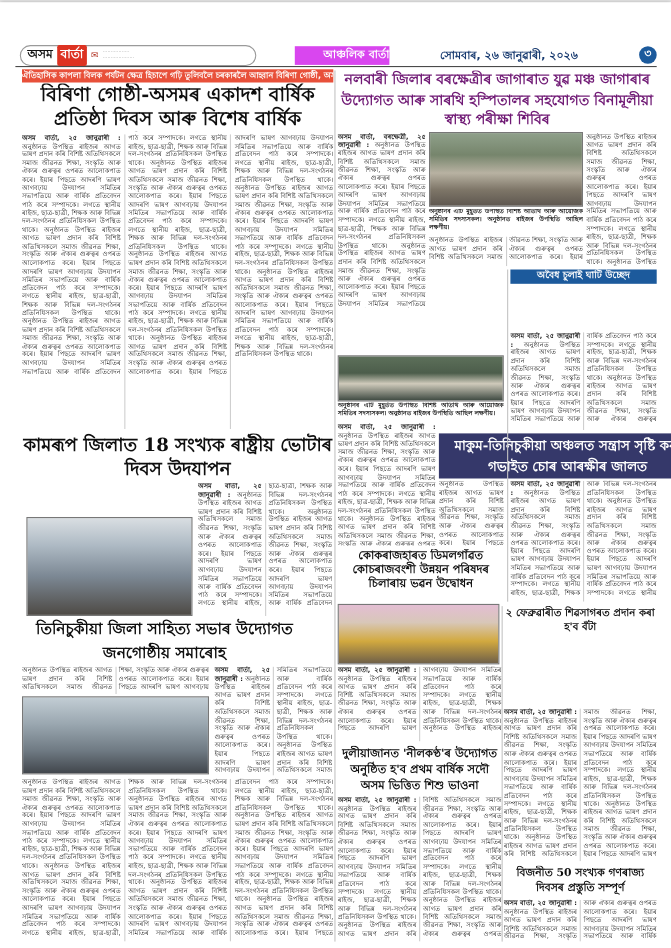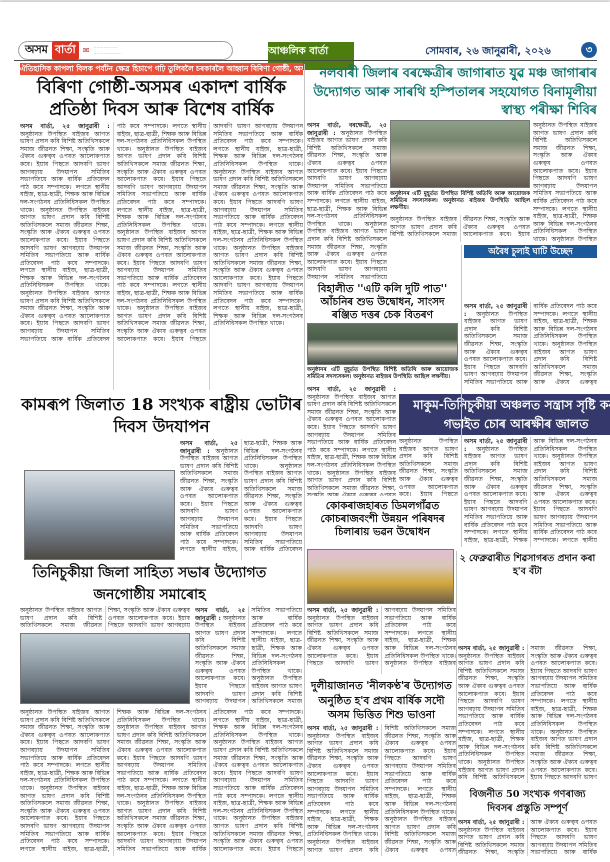--- a/index.html
+++ b/index.html
@@ -7,34 +7,34 @@
         font-family:"DejaVu Sans",sans-serif;overflow:hidden;box-shadow:0 0 4px rgba(0,0,0,.25);}
   .abs{position:absolute;}
   
   .mast-pill{left:18px;top:39px;width:215px;height:19px;border:1px solid #9a9a9a;border-radius:10px;
              display:flex;align-items:center;gap:4px;padding:0 6px;box-sizing:border-box;background:#fff;}
   .logo-b{font-family:"DejaVu Serif",serif;font-weight:bold;font-size:11px;color:#111;}
   .logo-r{font-family:"DejaVu Serif",serif;font-weight:bold;font-size:11px;color:#fff;background:#dd3322;
           padding:0 3px;border-radius:2px;}
   .mail{font-size:8px;color:#b03020;line-height:8px;}
   .contact{font-size:4.5px;line-height:5.5px;color:#8a8a8a;}
-  .section-box{left:268px;top:40px;width:86px;height:28px;background:#4d7c0f;color:#fff;
-               font-weight:bold;font-size:10px;text-align:left;line-height:17px;}
-  .dateline-top{left:400px;top:41px;width:176px;text-align:center;font-weight:bold;font-size:10px;color:#15386e;}
+  .section-box{left:268px;top:40px;width:86px;height:17px;background:#d946ef;color:#fff;
+               font-weight:bold;font-size:10px;text-align:right;line-height:17px;}
+  .dateline-top{left:400px;top:41px;width:176px;text-align:left;font-weight:bold;font-size:10px;color:#15386e;}
   .page-circle{left:581px;top:40px;width:16px;height:16px;border-radius:50%;background:#1c5a9c;color:#fff;
                font-weight:bold;font-size:10px;text-align:center;line-height:16px;}
   .header-rule{left:14px;top:58px;width:583px;height:0;border-top:1.6px solid #4a4a4a;}
   
   .kicker-red{left:20px;top:61px;width:283px;height:12px;background:#e8503a;color:#fff;font-size:7.3px;
               font-weight:bold;text-align:center;line-height:12px;white-space:nowrap;overflow:hidden;}
   .kicker-blue{left:464px;top:243px;width:133px;height:13px;background:#1c5a9c;color:#fff;font-size:8.5px;
                font-weight:bold;text-align:center;line-height:13px;overflow:hidden;}
   .hl{font-family:"DejaVu Serif",serif;font-weight:bold;text-align:center;color:#0e0e0e;overflow:hidden;}
   .hl-a{left:20px;top:74px;width:283px;height:44px;font-size:17.5px;line-height:22px;}
-  .hl-b{left:307px;top:62px;width:290px;height:55px;font-size:12.8px;line-height:18.5px;color:#0f766e;text-align:right;}
+  .hl-b{left:307px;top:62px;width:290px;height:55px;font-size:12.8px;line-height:18.5px;color:#701a75;}
   .hl-c{left:464px;top:257px;width:133px;height:41px;font-size:15px;line-height:20px;}
   .hl-d{left:307px;top:280px;width:151px;height:40px;font-size:10.4px;line-height:13.2px;}
   .hl-e{left:20px;top:392px;width:283px;height:43px;font-size:16.5px;line-height:21.5px;}
   .hl-f{left:399px;top:392px;width:234px;height:41px;font-size:12.2px;line-height:19px;background:#35386a;
         color:#fff;padding-top:2px;box-sizing:border-box;}
   .hl-g{left:307px;top:497px;width:151px;height:49px;font-size:10.4px;line-height:13.2px;}
   .hl-h{left:8px;top:560px;width:283px;height:43px;font-size:14px;line-height:21.5px;}
   .kicker-i{left:458px;top:549px;width:139px;height:27px;font-weight:bold;font-size:9.3px;line-height:13px;
             text-align:center;color:#111;overflow:hidden;}
   .hl-i{left:458px;top:577px;width:139px;height:64px;font-size:13.2px;line-height:21px;}
@@ -96,21 +96,20 @@
   <div class="abs cap" style="left:390px;top:188px;width:140px;height:23px;">অনুষ্ঠানৰ এটি মুহূৰ্তত উপস্থিত বিশিষ্ট অতিথি আৰু আয়োজক সমিতিৰ সদস্যসকল। অনুষ্ঠানত ৰাইজৰ উপস্থিতি আছিল লক্ষণীয়।</div>
   <div class="abs body" style="left:533px;top:119px;width:64px;height:121px;">অনুষ্ঠানত উপস্থিত ৰাইজৰ আগত ভাষণ প্ৰদান কৰি বিশিষ্ট অতিথিসকলে সমাজ জীৱনত শিক্ষা, সংস্কৃতি আৰু ঐক্যৰ গুৰুত্বৰ ওপৰত আলোকপাত কৰে। ইয়াৰ পিছতে আদৰণি ভাষণ আগবঢ়ায় উদযাপন সমিতিৰ সভাপতিয়ে আৰু বাৰ্ষিক প্ৰতিবেদন পাঠ কৰে সম্পাদকে। লগতে স্থানীয় ৰাইজ, ছাত্ৰ-ছাত্ৰী, শিক্ষক আৰু বিভিন্ন দল-সংগঠনৰ প্ৰতিনিধিসকল উপস্থিত থাকে। অনুষ্ঠানত উপস্থিত ৰাইজৰ আগত ভাষণ প্ৰদান কৰি বিশিষ্ট অতিথিসকলে সমাজ জীৱনত শিক্ষা, সংস্কৃতি আৰু ঐক্যৰ গুৰুত্বৰ ওপৰত আলোকপাত কৰে। ইয়াৰ পিছতে আদৰণি ভাষণ আগবঢ়ায় উদযাপন সমিতিৰ সভাপতিয়ে আৰু বাৰ্ষিক প্ৰতিবেদন পাঠ কৰে সম্পাদকে। লগতে স্থানীয় ৰাইজ, ছাত্ৰ-ছাত্ৰী, শিক্ষক আৰু বিভিন্ন দল-সংগঠনৰ প্ৰতিনিধিসকল উপস্থিত থাকে। অনুষ্ঠানত উপস্থিত ৰাইজৰ আগত ভাষণ প্ৰদান কৰি বিশিষ্ট অতিথিসকলে সমাজ জীৱনত শিক্ষা, সংস্কৃতি আৰু ঐক্যৰ গুৰুত্বৰ ওপৰত আলোকপাত কৰে। ইয়াৰ পিছতে আদৰণি ভাষণ আগবঢ়ায় উদযাপন সমিতিৰ সভাপতিয়ে আৰু বাৰ্ষিক প্ৰতিবেদন পাঠ কৰে সম্পাদকে। লগতে স্থানীয় ৰাইজ, ছাত্ৰ-ছাত্ৰী, শিক্ষক আৰু বিভিন্ন দল-সংগঠনৰ প্ৰতিনিধিসকল উপস্থিত থাকে। অনুষ্ঠানত উপস্থিত ৰাইজৰ আগত ভাষণ প্ৰদান কৰি বিশিষ্ট অতিথিসকলে সমাজ জীৱনত শিক্ষা, সংস্কৃতি আৰু ঐক্যৰ গুৰুত্বৰ ওপৰত আলোকপাত কৰে। ইয়াৰ পিছতে আদৰণি ভাষণ আগবঢ়ায় উদযাপন সমিতিৰ সভাপতিয়ে আৰু বাৰ্ষিক প্ৰতিবেদন পাঠ কৰে সম্পাদকে। লগতে স্থানীয় ৰাইজ, ছাত্ৰ-ছাত্ৰী, শিক্ষক আৰু বিভিন্ন দল-সংগঠনৰ প্ৰতিনিধিসকল উপস্থিত থাকে। অনুষ্ঠানত উপস্থিত ৰাইজৰ আগত ভাষণ প্ৰদান কৰি বিশিষ্ট অতিথিসকলে সমাজ জীৱনত শিক্ষা, সংস্কৃতি আৰু ঐক্যৰ গুৰুত্বৰ ওপৰত আলোকপাত কৰে। ইয়াৰ পিছতে আদৰণি ভাষণ আগবঢ়ায় উদযাপন সমিতিৰ সভাপতিয়ে আৰু বাৰ্ষিক প্ৰতিবেদন পাঠ কৰে সম্পাদকে। লগতে স্থানীয় ৰাইজ, ছাত্ৰ-ছাত্ৰী, শিক্ষক আৰু বিভিন্ন দল-সংগঠনৰ প্ৰতিনিধিসকল উপস্থিত থাকে। অনুষ্ঠানত উপস্থিত ৰাইজৰ আগত ভাষণ প্ৰদান কৰি বিশিষ্ট অতিথিসকলে সমাজ জীৱনত শিক্ষা, সংস্কৃতি আৰু ঐক্যৰ গুৰুত্বৰ ওপৰত আলোকপাত কৰে। ইয়াৰ পিছতে আদৰণি ভাষণ আগবঢ়ায় উদযাপন সমিতিৰ সভাপতিয়ে আৰু বাৰ্ষিক প্ৰতিবেদন পাঠ কৰে সম্পাদকে। লগতে স্থানীয় ৰাইজ, ছাত্ৰ-ছাত্ৰী, শিক্ষক আৰু বিভিন্ন দল-সংগঠনৰ প্ৰতিনিধিসকল উপস্থিত থাকে। অনুষ্ঠানত উপস্থিত ৰাইজৰ আগত ভাষণ প্ৰদান কৰি বিশিষ্ট অতিথিসকলে সমাজ জীৱনত শিক্ষা, সংস্কৃতি আৰু ঐক্যৰ গুৰুত্বৰ ওপৰত আলোকপাত কৰে। ইয়াৰ পিছতে আদৰণি ভাষণ আগবঢ়ায় উদযাপন সমিতিৰ সভাপতিয়ে আৰু বাৰ্ষিক প্ৰতিবেদন পাঠ কৰে সম্পাদকে। লগতে স্থানীয় ৰাইজ, ছাত্ৰ-ছাত্ৰী, শিক্ষক আৰু বিভিন্ন দল-সংগঠনৰ প্ৰতিনিধিসকল উপস্থিত থাকে। অনুষ্ঠানত উপস্থিত ৰাইজৰ আগত ভাষণ প্ৰদান কৰি বিশিষ্ট অতিথিসকলে সমাজ জীৱনত শিক্ষা, সংস্কৃতি আৰু ঐক্যৰ গুৰুত্বৰ ওপৰত আলোকপাত কৰে। ইয়াৰ পিছতে আদৰণি ভাষণ আগবঢ়ায় উদযাপন সমিতিৰ সভাপতিয়ে আৰু বাৰ্ষিক প্ৰতিবেদন পাঠ কৰে সম্পাদকে। লগতে স্থানীয় ৰাইজ, ছাত্ৰ-ছাত্ৰী, শিক্ষক আৰু বিভিন্ন দল-সংগঠনৰ প্ৰতিনিধিসকল উপস্থিত থাকে।</div>
   <div class="abs body cols2" style="left:390px;top:213px;width:140px;height:27px;">অনুষ্ঠানত উপস্থিত ৰাইজৰ আগত ভাষণ প্ৰদান কৰি বিশিষ্ট অতিথিসকলে সমাজ জীৱনত শিক্ষা, সংস্কৃতি আৰু ঐক্যৰ গুৰুত্বৰ ওপৰত আলোকপাত কৰে। ইয়াৰ পিছতে আদৰণি ভাষণ আগবঢ়ায় উদযাপন সমিতিৰ সভাপতিয়ে আৰু বাৰ্ষিক প্ৰতিবেদন পাঠ কৰে সম্পাদকে। লগতে স্থানীয় ৰাইজ, ছাত্ৰ-ছাত্ৰী, শিক্ষক আৰু বিভিন্ন দল-সংগঠনৰ প্ৰতিনিধিসকল উপস্থিত থাকে। অনুষ্ঠানত উপস্থিত ৰাইজৰ আগত ভাষণ প্ৰদান কৰি বিশিষ্ট অতিথিসকলে সমাজ জীৱনত শিক্ষা, সংস্কৃতি আৰু ঐক্যৰ গুৰুত্বৰ ওপৰত আলোকপাত কৰে। ইয়াৰ পিছতে আদৰণি ভাষণ আগবঢ়ায় উদযাপন সমিতিৰ সভাপতিয়ে আৰু বাৰ্ষিক প্ৰতিবেদন পাঠ কৰে সম্পাদকে। লগতে স্থানীয় ৰাইজ, ছাত্ৰ-ছাত্ৰী, শিক্ষক আৰু বিভিন্ন দল-সংগঠনৰ প্ৰতিনিধিসকল উপস্থিত থাকে। অনুষ্ঠানত উপস্থিত ৰাইজৰ আগত ভাষণ প্ৰদান কৰি বিশিষ্ট অতিথিসকলে সমাজ জীৱনত শিক্ষা, সংস্কৃতি আৰু ঐক্যৰ গুৰুত্বৰ ওপৰত আলোকপাত কৰে। ইয়াৰ পিছতে আদৰণি ভাষণ আগবঢ়ায় উদযাপন সমিতিৰ সভাপতিয়ে আৰু বাৰ্ষিক প্ৰতিবেদন পাঠ কৰে সম্পাদকে। লগতে স্থানীয় ৰাইজ, ছাত্ৰ-ছাত্ৰী, শিক্ষক আৰু বিভিন্ন দল-সংগঠনৰ প্ৰতিনিধিসকল উপস্থিত থাকে। অনুষ্ঠানত উপস্থিত ৰাইজৰ আগত ভাষণ প্ৰদান কৰি বিশিষ্ট অতিথিসকলে সমাজ জীৱনত শিক্ষা, সংস্কৃতি আৰু ঐক্যৰ গুৰুত্বৰ ওপৰত আলোকপাত কৰে। ইয়াৰ পিছতে আদৰণি ভাষণ আগবঢ়ায় উদযাপন সমিতিৰ সভাপতিয়ে আৰু বাৰ্ষিক প্ৰতিবেদন পাঠ কৰে সম্পাদকে। লগতে স্থানীয় ৰাইজ, ছাত্ৰ-ছাত্ৰী, শিক্ষক আৰু বিভিন্ন দল-সংগঠনৰ প্ৰতিনিধিসকল উপস্থিত থাকে। অনুষ্ঠানত উপস্থিত ৰাইজৰ আগত ভাষণ প্ৰদান কৰি বিশিষ্ট অতিথিসকলে সমাজ জীৱনত শিক্ষা, সংস্কৃতি আৰু ঐক্যৰ গুৰুত্বৰ ওপৰত আলোকপাত কৰে। ইয়াৰ পিছতে আদৰণি ভাষণ আগবঢ়ায় উদযাপন সমিতিৰ সভাপতিয়ে আৰু বাৰ্ষিক প্ৰতিবেদন পাঠ কৰে সম্পাদকে। লগতে স্থানীয় ৰাইজ, ছাত্ৰ-ছাত্ৰী, শিক্ষক আৰু বিভিন্ন দল-সংগঠনৰ প্ৰতিনিধিসকল উপস্থিত থাকে। অনুষ্ঠানত উপস্থিত ৰাইজৰ আগত ভাষণ প্ৰদান কৰি বিশিষ্ট অতিথিসকলে সমাজ জীৱনত শিক্ষা, সংস্কৃতি আৰু ঐক্যৰ গুৰুত্বৰ ওপৰত আলোকপাত কৰে। ইয়াৰ পিছতে আদৰণি ভাষণ আগবঢ়ায় উদযাপন সমিতিৰ সভাপতিয়ে আৰু বাৰ্ষিক প্ৰতিবেদন পাঠ কৰে সম্পাদকে। লগতে স্থানীয় ৰাইজ, ছাত্ৰ-ছাত্ৰী, শিক্ষক আৰু বিভিন্ন দল-সংগঠনৰ প্ৰতিনিধিসকল উপস্থিত থাকে। অনুষ্ঠানত উপস্থিত ৰাইজৰ আগত ভাষণ প্ৰদান কৰি বিশিষ্ট অতিথিসকলে সমাজ জীৱনত শিক্ষা, সংস্কৃতি আৰু ঐক্যৰ গুৰুত্বৰ ওপৰত আলোকপাত কৰে। ইয়াৰ পিছতে আদৰণি ভাষণ আগবঢ়ায় উদযাপন সমিতিৰ সভাপতিয়ে আৰু বাৰ্ষিক প্ৰতিবেদন পাঠ কৰে সম্পাদকে। লগতে স্থানীয় ৰাইজ, ছাত্ৰ-ছাত্ৰী, শিক্ষক আৰু বিভিন্ন দল-সংগঠনৰ প্ৰতিনিধিসকল উপস্থিত থাকে। অনুষ্ঠানত উপস্থিত ৰাইজৰ আগত ভাষণ প্ৰদান কৰি বিশিষ্ট অতিথিসকলে সমাজ জীৱনত শিক্ষা, সংস্কৃতি আৰু ঐক্যৰ গুৰুত্বৰ ওপৰত আলোকপাত কৰে। ইয়াৰ পিছতে আদৰণি ভাষণ আগবঢ়ায় উদযাপন সমিতিৰ সভাপতিয়ে আৰু বাৰ্ষিক প্ৰতিবেদন পাঠ কৰে সম্পাদকে। লগতে স্থানীয় ৰাইজ, ছাত্ৰ-ছাত্ৰী, শিক্ষক আৰু বিভিন্ন দল-সংগঠনৰ প্ৰতিনিধিসকল উপস্থিত থাকে।</div>
 
   <div class="abs kicker-blue">অবৈধ চুলাই ঘাটি উচ্ছেদ</div>
   <div class="abs body cols2" style="left:464px;top:300px;width:133px;height:89px;">
     <span class="dl">অসম বাৰ্তা, ২৫ জানুৱাৰী :</span>
     <span>অনুষ্ঠানত উপস্থিত ৰাইজৰ আগত ভাষণ প্ৰদান কৰি বিশিষ্ট অতিথিসকলে সমাজ জীৱনত শিক্ষা, সংস্কৃতি আৰু ঐক্যৰ গুৰুত্বৰ ওপৰত আলোকপাত কৰে। ইয়াৰ পিছতে আদৰণি ভাষণ আগবঢ়ায় উদযাপন সমিতিৰ সভাপতিয়ে আৰু বাৰ্ষিক প্ৰতিবেদন পাঠ কৰে সম্পাদকে। লগতে স্থানীয় ৰাইজ, ছাত্ৰ-ছাত্ৰী, শিক্ষক আৰু বিভিন্ন দল-সংগঠনৰ প্ৰতিনিধিসকল উপস্থিত থাকে। অনুষ্ঠানত উপস্থিত ৰাইজৰ আগত ভাষণ প্ৰদান কৰি বিশিষ্ট অতিথিসকলে সমাজ জীৱনত শিক্ষা, সংস্কৃতি আৰু ঐক্যৰ গুৰুত্বৰ ওপৰত আলোকপাত কৰে। ইয়াৰ পিছতে আদৰণি ভাষণ আগবঢ়ায় উদযাপন সমিতিৰ সভাপতিয়ে আৰু বাৰ্ষিক প্ৰতিবেদন পাঠ কৰে সম্পাদকে। লগতে স্থানীয় ৰাইজ, ছাত্ৰ-ছাত্ৰী, শিক্ষক আৰু বিভিন্ন দল-সংগঠনৰ প্ৰতিনিধিসকল উপস্থিত থাকে। অনুষ্ঠানত উপস্থিত ৰাইজৰ আগত ভাষণ প্ৰদান কৰি বিশিষ্ট অতিথিসকলে সমাজ জীৱনত শিক্ষা, সংস্কৃতি আৰু ঐক্যৰ গুৰুত্বৰ ওপৰত আলোকপাত কৰে। ইয়াৰ পিছতে আদৰণি ভাষণ আগবঢ়ায় উদযাপন সমিতিৰ সভাপতিয়ে আৰু বাৰ্ষিক প্ৰতিবেদন পাঠ কৰে সম্পাদকে। লগতে স্থানীয় ৰাইজ, ছাত্ৰ-ছাত্ৰী, শিক্ষক আৰু বিভিন্ন দল-সংগঠনৰ প্ৰতিনিধিসকল উপস্থিত থাকে। অনুষ্ঠানত উপস্থিত ৰাইজৰ আগত ভাষণ প্ৰদান কৰি বিশিষ্ট অতিথিসকলে সমাজ জীৱনত শিক্ষা, সংস্কৃতি আৰু ঐক্যৰ গুৰুত্বৰ ওপৰত আলোকপাত কৰে। ইয়াৰ পিছতে আদৰণি ভাষণ আগবঢ়ায় উদযাপন সমিতিৰ সভাপতিয়ে আৰু বাৰ্ষিক প্ৰতিবেদন পাঠ কৰে সম্পাদকে। লগতে স্থানীয় ৰাইজ, ছাত্ৰ-ছাত্ৰী, শিক্ষক আৰু বিভিন্ন দল-সংগঠনৰ প্ৰতিনিধিসকল উপস্থিত থাকে। অনুষ্ঠানত উপস্থিত ৰাইজৰ আগত ভাষণ প্ৰদান কৰি বিশিষ্ট অতিথিসকলে সমাজ জীৱনত শিক্ষা, সংস্কৃতি আৰু ঐক্যৰ গুৰুত্বৰ ওপৰত আলোকপাত কৰে। ইয়াৰ পিছতে আদৰণি ভাষণ আগবঢ়ায় উদযাপন সমিতিৰ সভাপতিয়ে আৰু বাৰ্ষিক প্ৰতিবেদন পাঠ কৰে সম্পাদকে। লগতে স্থানীয় ৰাইজ, ছাত্ৰ-ছাত্ৰী, শিক্ষক আৰু বিভিন্ন দল-সংগঠনৰ প্ৰতিনিধিসকল উপস্থিত থাকে। অনুষ্ঠানত উপস্থিত ৰাইজৰ আগত ভাষণ প্ৰদান কৰি বিশিষ্ট অতিথিসকলে সমাজ জীৱনত শিক্ষা, সংস্কৃতি আৰু ঐক্যৰ গুৰুত্বৰ ওপৰত আলোকপাত কৰে। ইয়াৰ পিছতে আদৰণি ভাষণ আগবঢ়ায় উদযাপন সমিতিৰ সভাপতিয়ে আৰু বাৰ্ষিক প্ৰতিবেদন পাঠ কৰে সম্পাদকে। লগতে স্থানীয় ৰাইজ, ছাত্ৰ-ছাত্ৰী, শিক্ষক আৰু বিভিন্ন দল-সংগঠনৰ প্ৰতিনিধিসকল উপস্থিত থাকে। অনুষ্ঠানত উপস্থিত ৰাইজৰ আগত ভাষণ প্ৰদান কৰি বিশিষ্ট অতিথিসকলে সমাজ জীৱনত শিক্ষা, সংস্কৃতি আৰু ঐক্যৰ গুৰুত্বৰ ওপৰত আলোকপাত কৰে। ইয়াৰ পিছতে আদৰণি ভাষণ আগবঢ়ায় উদযাপন সমিতিৰ সভাপতিয়ে আৰু বাৰ্ষিক প্ৰতিবেদন পাঠ কৰে সম্পাদকে। লগতে স্থানীয় ৰাইজ, ছাত্ৰ-ছাত্ৰী, শিক্ষক আৰু বিভিন্ন দল-সংগঠনৰ প্ৰতিনিধিসকল উপস্থিত থাকে। অনুষ্ঠানত উপস্থিত ৰাইজৰ আগত ভাষণ প্ৰদান কৰি বিশিষ্ট অতিথিসকলে সমাজ জীৱনত শিক্ষা, সংস্কৃতি আৰু ঐক্যৰ গুৰুত্বৰ ওপৰত আলোকপাত কৰে। ইয়াৰ পিছতে আদৰণি ভাষণ আগবঢ়ায় উদযাপন সমিতিৰ সভাপতিয়ে আৰু বাৰ্ষিক প্ৰতিবেদন পাঠ কৰে সম্পাদকে। লগতে স্থানীয় ৰাইজ, ছাত্ৰ-ছাত্ৰী, শিক্ষক আৰু বিভিন্ন দল-সংগঠনৰ প্ৰতিনিধিসকল উপস্থিত থাকে।</span>
   </div>
 
-  <div class="abs hl hl-d">বিহালীত ''এটি কলি দুটি পাত'' আঁচনিৰ শুভ উদ্বোধন, সাংসদ ৰঞ্জিত দত্তৰ চেক বিতৰণ</div>
   <div class="abs photo ph-d"></div>
   <div class="abs cap" style="left:307px;top:364px;width:151px;height:18px;">অনুষ্ঠানৰ এটি মুহূৰ্তত উপস্থিত বিশিষ্ট অতিথি আৰু আয়োজক সমিতিৰ সদস্যসকল। অনুষ্ঠানত ৰাইজৰ উপস্থিতি আছিল লক্ষণীয়।</div>
   <div class="abs body" style="left:307px;top:383px;width:89px;height:111px;">
     <span class="dl">অসম বাৰ্তা, ২৫ জানুৱাৰী :</span>
     <span>অনুষ্ঠানত উপস্থিত ৰাইজৰ আগত ভাষণ প্ৰদান কৰি বিশিষ্ট অতিথিসকলে সমাজ জীৱনত শিক্ষা, সংস্কৃতি আৰু ঐক্যৰ গুৰুত্বৰ ওপৰত আলোকপাত কৰে। ইয়াৰ পিছতে আদৰণি ভাষণ আগবঢ়ায় উদযাপন সমিতিৰ সভাপতিয়ে আৰু বাৰ্ষিক প্ৰতিবেদন পাঠ কৰে সম্পাদকে। লগতে স্থানীয় ৰাইজ, ছাত্ৰ-ছাত্ৰী, শিক্ষক আৰু বিভিন্ন দল-সংগঠনৰ প্ৰতিনিধিসকল উপস্থিত থাকে। অনুষ্ঠানত উপস্থিত ৰাইজৰ আগত ভাষণ প্ৰদান কৰি বিশিষ্ট অতিথিসকলে সমাজ জীৱনত শিক্ষা, সংস্কৃতি আৰু ঐক্যৰ গুৰুত্বৰ ওপৰত আলোকপাত কৰে। ইয়াৰ পিছতে আদৰণি ভাষণ আগবঢ়ায় উদযাপন সমিতিৰ সভাপতিয়ে আৰু বাৰ্ষিক প্ৰতিবেদন পাঠ কৰে সম্পাদকে। লগতে স্থানীয় ৰাইজ, ছাত্ৰ-ছাত্ৰী, শিক্ষক আৰু বিভিন্ন দল-সংগঠনৰ প্ৰতিনিধিসকল উপস্থিত থাকে। অনুষ্ঠানত উপস্থিত ৰাইজৰ আগত ভাষণ প্ৰদান কৰি বিশিষ্ট অতিথিসকলে সমাজ জীৱনত শিক্ষা, সংস্কৃতি আৰু ঐক্যৰ গুৰুত্বৰ ওপৰত আলোকপাত কৰে। ইয়াৰ পিছতে আদৰণি ভাষণ আগবঢ়ায় উদযাপন সমিতিৰ সভাপতিয়ে আৰু বাৰ্ষিক প্ৰতিবেদন পাঠ কৰে সম্পাদকে। লগতে স্থানীয় ৰাইজ, ছাত্ৰ-ছাত্ৰী, শিক্ষক আৰু বিভিন্ন দল-সংগঠনৰ প্ৰতিনিধিসকল উপস্থিত থাকে। অনুষ্ঠানত উপস্থিত ৰাইজৰ আগত ভাষণ প্ৰদান কৰি বিশিষ্ট অতিথিসকলে সমাজ জীৱনত শিক্ষা, সংস্কৃতি আৰু ঐক্যৰ গুৰুত্বৰ ওপৰত আলোকপাত কৰে। ইয়াৰ পিছতে আদৰণি ভাষণ আগবঢ়ায় উদযাপন সমিতিৰ সভাপতিয়ে আৰু বাৰ্ষিক প্ৰতিবেদন পাঠ কৰে সম্পাদকে। লগতে স্থানীয় ৰাইজ, ছাত্ৰ-ছাত্ৰী, শিক্ষক আৰু বিভিন্ন দল-সংগঠনৰ প্ৰতিনিধিসকল উপস্থিত থাকে। অনুষ্ঠানত উপস্থিত ৰাইজৰ আগত ভাষণ প্ৰদান কৰি বিশিষ্ট অতিথিসকলে সমাজ জীৱনত শিক্ষা, সংস্কৃতি আৰু ঐক্যৰ গুৰুত্বৰ ওপৰত আলোকপাত কৰে। ইয়াৰ পিছতে আদৰণি ভাষণ আগবঢ়ায় উদযাপন সমিতিৰ সভাপতিয়ে আৰু বাৰ্ষিক প্ৰতিবেদন পাঠ কৰে সম্পাদকে। লগতে স্থানীয় ৰাইজ, ছাত্ৰ-ছাত্ৰী, শিক্ষক আৰু বিভিন্ন দল-সংগঠনৰ প্ৰতিনিধিসকল উপস্থিত থাকে। অনুষ্ঠানত উপস্থিত ৰাইজৰ আগত ভাষণ প্ৰদান কৰি বিশিষ্ট অতিথিসকলে সমাজ জীৱনত শিক্ষা, সংস্কৃতি আৰু ঐক্যৰ গুৰুত্বৰ ওপৰত আলোকপাত কৰে। ইয়াৰ পিছতে আদৰণি ভাষণ আগবঢ়ায় উদযাপন সমিতিৰ সভাপতিয়ে আৰু বাৰ্ষিক প্ৰতিবেদন পাঠ কৰে সম্পাদকে। লগতে স্থানীয় ৰাইজ, ছাত্ৰ-ছাত্ৰী, শিক্ষক আৰু বিভিন্ন দল-সংগঠনৰ প্ৰতিনিধিসকল উপস্থিত থাকে। অনুষ্ঠানত উপস্থিত ৰাইজৰ আগত ভাষণ প্ৰদান কৰি বিশিষ্ট অতিথিসকলে সমাজ জীৱনত শিক্ষা, সংস্কৃতি আৰু ঐক্যৰ গুৰুত্বৰ ওপৰত আলোকপাত কৰে। ইয়াৰ পিছতে আদৰণি ভাষণ আগবঢ়ায় উদযাপন সমিতিৰ সভাপতিয়ে আৰু বাৰ্ষিক প্ৰতিবেদন পাঠ কৰে সম্পাদকে। লগতে স্থানীয় ৰাইজ, ছাত্ৰ-ছাত্ৰী, শিক্ষক আৰু বিভিন্ন দল-সংগঠনৰ প্ৰতিনিধিসকল উপস্থিত থাকে। অনুষ্ঠানত উপস্থিত ৰাইজৰ আগত ভাষণ প্ৰদান কৰি বিশিষ্ট অতিথিসকলে সমাজ জীৱনত শিক্ষা, সংস্কৃতি আৰু ঐক্যৰ গুৰুত্বৰ ওপৰত আলোকপাত কৰে। ইয়াৰ পিছতে আদৰণি ভাষণ আগবঢ়ায় উদযাপন সমিতিৰ সভাপতিয়ে আৰু বাৰ্ষিক প্ৰতিবেদন পাঠ কৰে সম্পাদকে। লগতে স্থানীয় ৰাইজ, ছাত্ৰ-ছাত্ৰী, শিক্ষক আৰু বিভিন্ন দল-সংগঠনৰ প্ৰতিনিধিসকল উপস্থিত থাকে।</span>
   </div>
   <div class="abs body" style="left:399px;top:435px;width:59px;height:59px;">অনুষ্ঠানত উপস্থিত ৰাইজৰ আগত ভাষণ প্ৰদান কৰি বিশিষ্ট অতিথিসকলে সমাজ জীৱনত শিক্ষা, সংস্কৃতি আৰু ঐক্যৰ গুৰুত্বৰ ওপৰত আলোকপাত কৰে। ইয়াৰ পিছতে আদৰণি ভাষণ আগবঢ়ায় উদযাপন সমিতিৰ সভাপতিয়ে আৰু বাৰ্ষিক প্ৰতিবেদন পাঠ কৰে সম্পাদকে। লগতে স্থানীয় ৰাইজ, ছাত্ৰ-ছাত্ৰী, শিক্ষক আৰু বিভিন্ন দল-সংগঠনৰ প্ৰতিনিধিসকল উপস্থিত থাকে। অনুষ্ঠানত উপস্থিত ৰাইজৰ আগত ভাষণ প্ৰদান কৰি বিশিষ্ট অতিথিসকলে সমাজ জীৱনত শিক্ষা, সংস্কৃতি আৰু ঐক্যৰ গুৰুত্বৰ ওপৰত আলোকপাত কৰে। ইয়াৰ পিছতে আদৰণি ভাষণ আগবঢ়ায় উদযাপন সমিতিৰ সভাপতিয়ে আৰু বাৰ্ষিক প্ৰতিবেদন পাঠ কৰে সম্পাদকে। লগতে স্থানীয় ৰাইজ, ছাত্ৰ-ছাত্ৰী, শিক্ষক আৰু বিভিন্ন দল-সংগঠনৰ প্ৰতিনিধিসকল উপস্থিত থাকে। অনুষ্ঠানত উপস্থিত ৰাইজৰ আগত ভাষণ প্ৰদান কৰি বিশিষ্ট অতিথিসকলে সমাজ জীৱনত শিক্ষা, সংস্কৃতি আৰু ঐক্যৰ গুৰুত্বৰ ওপৰত আলোকপাত কৰে। ইয়াৰ পিছতে আদৰণি ভাষণ আগবঢ়ায় উদযাপন সমিতিৰ সভাপতিয়ে আৰু বাৰ্ষিক প্ৰতিবেদন পাঠ কৰে সম্পাদকে। লগতে স্থানীয় ৰাইজ, ছাত্ৰ-ছাত্ৰী, শিক্ষক আৰু বিভিন্ন দল-সংগঠনৰ প্ৰতিনিধিসকল উপস্থিত থাকে। অনুষ্ঠানত উপস্থিত ৰাইজৰ আগত ভাষণ প্ৰদান কৰি বিশিষ্ট অতিথিসকলে সমাজ জীৱনত শিক্ষা, সংস্কৃতি আৰু ঐক্যৰ গুৰুত্বৰ ওপৰত আলোকপাত কৰে। ইয়াৰ পিছতে আদৰণি ভাষণ আগবঢ়ায় উদযাপন সমিতিৰ সভাপতিয়ে আৰু বাৰ্ষিক প্ৰতিবেদন পাঠ কৰে সম্পাদকে। লগতে স্থানীয় ৰাইজ, ছাত্ৰ-ছাত্ৰী, শিক্ষক আৰু বিভিন্ন দল-সংগঠনৰ প্ৰতিনিধিসকল উপস্থিত থাকে। অনুষ্ঠানত উপস্থিত ৰাইজৰ আগত ভাষণ প্ৰদান কৰি বিশিষ্ট অতিথিসকলে সমাজ জীৱনত শিক্ষা, সংস্কৃতি আৰু ঐক্যৰ গুৰুত্বৰ ওপৰত আলোকপাত কৰে। ইয়াৰ পিছতে আদৰণি ভাষণ আগবঢ়ায় উদযাপন সমিতিৰ সভাপতিয়ে আৰু বাৰ্ষিক প্ৰতিবেদন পাঠ কৰে সম্পাদকে। লগতে স্থানীয় ৰাইজ, ছাত্ৰ-ছাত্ৰী, শিক্ষক আৰু বিভিন্ন দল-সংগঠনৰ প্ৰতিনিধিসকল উপস্থিত থাকে। অনুষ্ঠানত উপস্থিত ৰাইজৰ আগত ভাষণ প্ৰদান কৰি বিশিষ্ট অতিথিসকলে সমাজ জীৱনত শিক্ষা, সংস্কৃতি আৰু ঐক্যৰ গুৰুত্বৰ ওপৰত আলোকপাত কৰে। ইয়াৰ পিছতে আদৰণি ভাষণ আগবঢ়ায় উদযাপন সমিতিৰ সভাপতিয়ে আৰু বাৰ্ষিক প্ৰতিবেদন পাঠ কৰে সম্পাদকে। লগতে স্থানীয় ৰাইজ, ছাত্ৰ-ছাত্ৰী, শিক্ষক আৰু বিভিন্ন দল-সংগঠনৰ প্ৰতিনিধিসকল উপস্থিত থাকে। অনুষ্ঠানত উপস্থিত ৰাইজৰ আগত ভাষণ প্ৰদান কৰি বিশিষ্ট অতিথিসকলে সমাজ জীৱনত শিক্ষা, সংস্কৃতি আৰু ঐক্যৰ গুৰুত্বৰ ওপৰত আলোকপাত কৰে। ইয়াৰ পিছতে আদৰণি ভাষণ আগবঢ়ায় উদযাপন সমিতিৰ সভাপতিয়ে আৰু বাৰ্ষিক প্ৰতিবেদন পাঠ কৰে সম্পাদকে। লগতে স্থানীয় ৰাইজ, ছাত্ৰ-ছাত্ৰী, শিক্ষক আৰু বিভিন্ন দল-সংগঠনৰ প্ৰতিনিধিসকল উপস্থিত থাকে। অনুষ্ঠানত উপস্থিত ৰাইজৰ আগত ভাষণ প্ৰদান কৰি বিশিষ্ট অতিথিসকলে সমাজ জীৱনত শিক্ষা, সংস্কৃতি আৰু ঐক্যৰ গুৰুত্বৰ ওপৰত আলোকপাত কৰে। ইয়াৰ পিছতে আদৰণি ভাষণ আগবঢ়ায় উদযাপন সমিতিৰ সভাপতিয়ে আৰু বাৰ্ষিক প্ৰতিবেদন পাঠ কৰে সম্পাদকে। লগতে স্থানীয় ৰাইজ, ছাত্ৰ-ছাত্ৰী, শিক্ষক আৰু বিভিন্ন দল-সংগঠনৰ প্ৰতিনিধিসকল উপস্থিত থাকে।</div>
 
   <div class="abs hl hl-e">কামৰূপ জিলাত 18 সংখ্যক ৰাষ্ট্ৰীয় ভোটাৰ দিবস উদযাপন</div>
   <div class="abs photo ph-e"></div>

